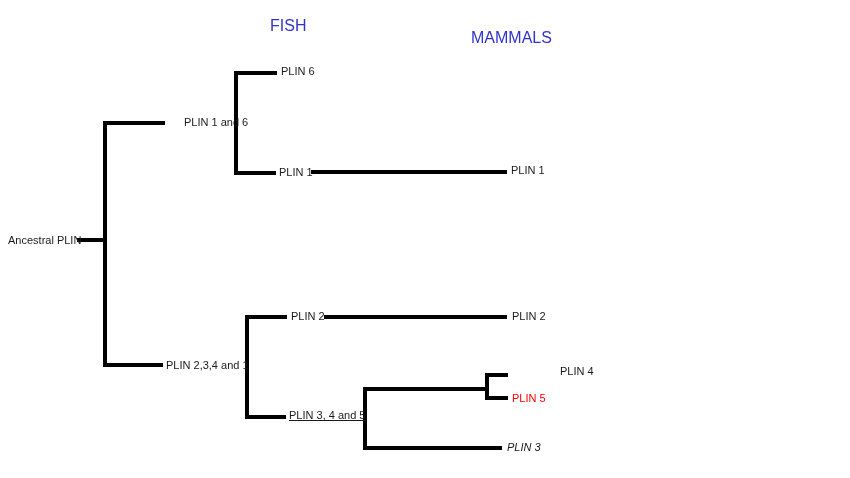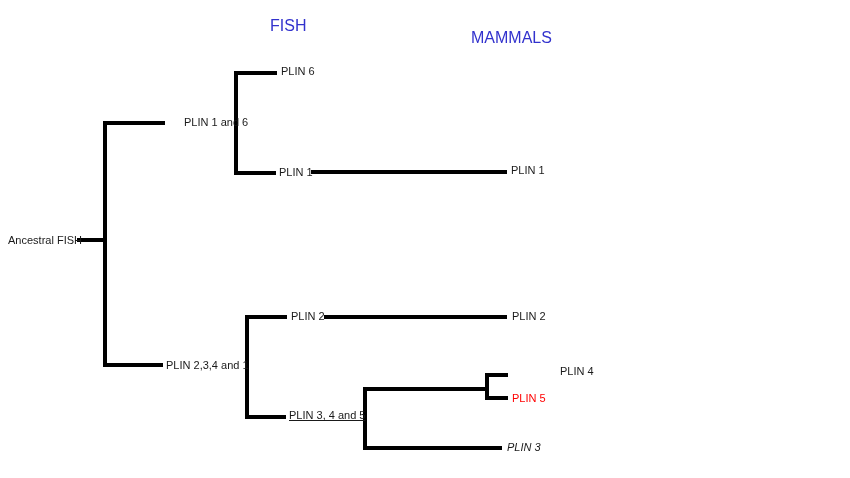--- a/index.html
+++ b/index.html
@@ -66,21 +66,21 @@
   <div class="hline" style="left:324px; top:315px; width:183px;"></div>
   <div class="hline" style="left:245px; top:415px; width:41px;"></div>
 
   <div class="vline" style="left:363px; top:387px; height:63px;"></div>
   <div class="hline" style="left:363px; top:387px; width:126px;"></div>
   <div class="vline" style="left:485px; top:373px; height:27px;"></div>
   <div class="hline" style="left:485px; top:373px; width:23px;"></div>
   <div class="hline" style="left:485px; top:396px; width:23px;"></div>
   <div class="hline" style="left:363px; top:446px; width:139px;"></div>
 
-  <div class="lbl" style="left:8px;   top:234px;">Ancestral FISH</div>
+  <div class="lbl" style="left:8px;   top:234px;">Ancestral PLIN</div>
   <div class="lbl" style="left:184px; top:116px;">PLIN 1 and 6</div>
   <div class="lbl" style="left:281px; top:65px;">PLIN 6</div>
   <div class="lbl" style="left:279px; top:166px;">PLIN 1</div>
   <div class="lbl" style="left:511px; top:164px;">PLIN 1</div>
   <div class="lbl" style="left:166px; top:359px;">PLIN 2,3,4 and 1</div>
   <div class="lbl" style="left:291px; top:310px;">PLIN 2</div>
   <div class="lbl" style="left:512px; top:310px;">PLIN 2</div>
   <div class="lbl" style="left:289px; top:409px;text-decoration:underline;">PLIN 3, 4 and 5</div>
   <div class="lbl" style="left:512px; top:365px;padding-left:48px;">PLIN 4</div>
   <div class="lbl red" style="left:512px; top:392px;">PLIN 5</div>

